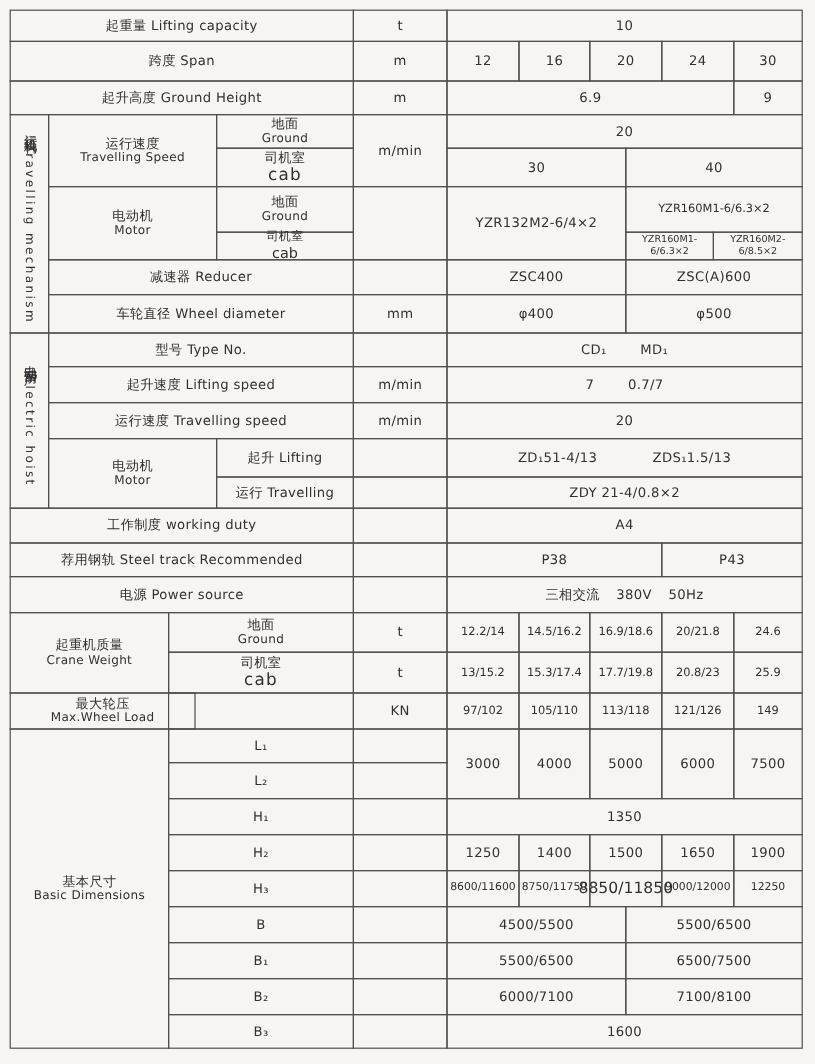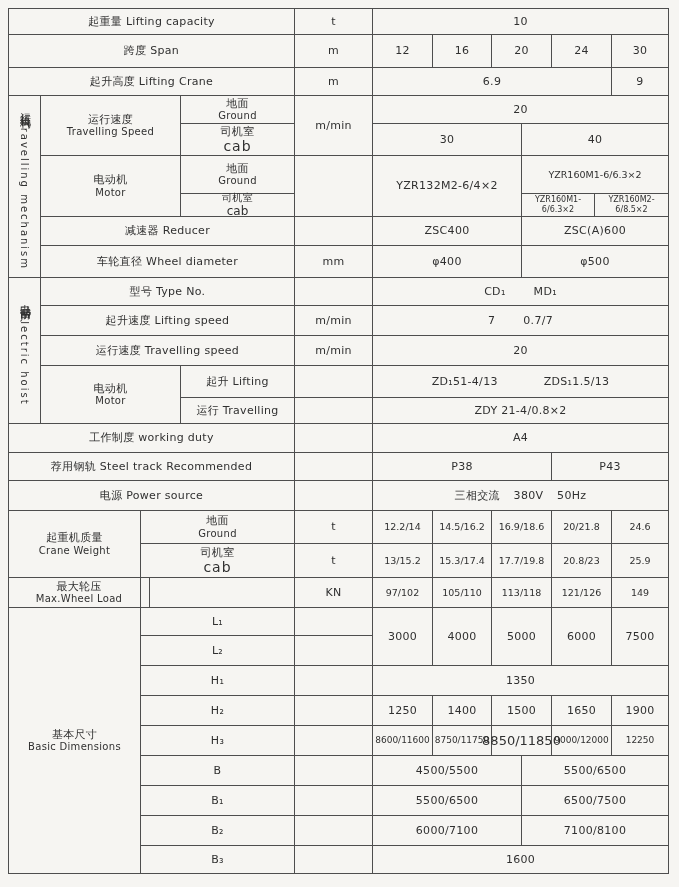--- a/index.html
+++ b/index.html
@@ -78,21 +78,21 @@
       <span class="val">20</span>
     </div>
   <div class="cell" style="left:551px;top:34px;width:61px;height:34px">
       <span class="val">24</span>
     </div>
   <div class="cell" style="left:611px;top:34px;width:58px;height:34px">
       <span class="val">30</span>
     </div>
 
   <div class="cell" style="left:8px;top:67px;width:287px;height:29px">
-      <span>起升高度 Lifting Crane</span>
+      <span>起升高度 Ground Height</span>
     </div>
   <div class="cell" style="left:294px;top:67px;width:79px;height:29px">
       <span class="val">m</span>
     </div>
   <div class="cell" style="left:372px;top:67px;width:240px;height:29px">
       <span class="val">6.9</span>
     </div>
   <div class="cell" style="left:611px;top:67px;width:58px;height:29px">
       <span class="val">9</span>
     </div>
@@ -302,21 +302,21 @@
   <div class="cell" style="left:491px;top:543px;width:61px;height:35px">
       <span class="tiny">17.7/19.8</span>
     </div>
   <div class="cell" style="left:551px;top:543px;width:61px;height:35px">
       <span class="tiny">20.8/23</span>
     </div>
   <div class="cell" style="left:611px;top:543px;width:58px;height:35px">
       <span class="tiny">25.9</span>
     </div>
 
-  <div class="cell" style="left:8px;top:577px;width:142px;height:31px">
+  <div class="cell" style="left:8px;top:577px;width:155px;height:31px">
     <span class="zh">最大轮压</span>
     <span class="en">Max.Wheel Load</span>
   </div>
   <div class="cell" style="left:140px;top:577px;width:155px;height:31px"></div>
   <div class="cell" style="left:294px;top:577px;width:79px;height:31px">
       <span class="val">KN</span>
     </div>
   <div class="cell" style="left:372px;top:577px;width:61px;height:31px">
       <span class="tiny">97/102</span>
     </div>

